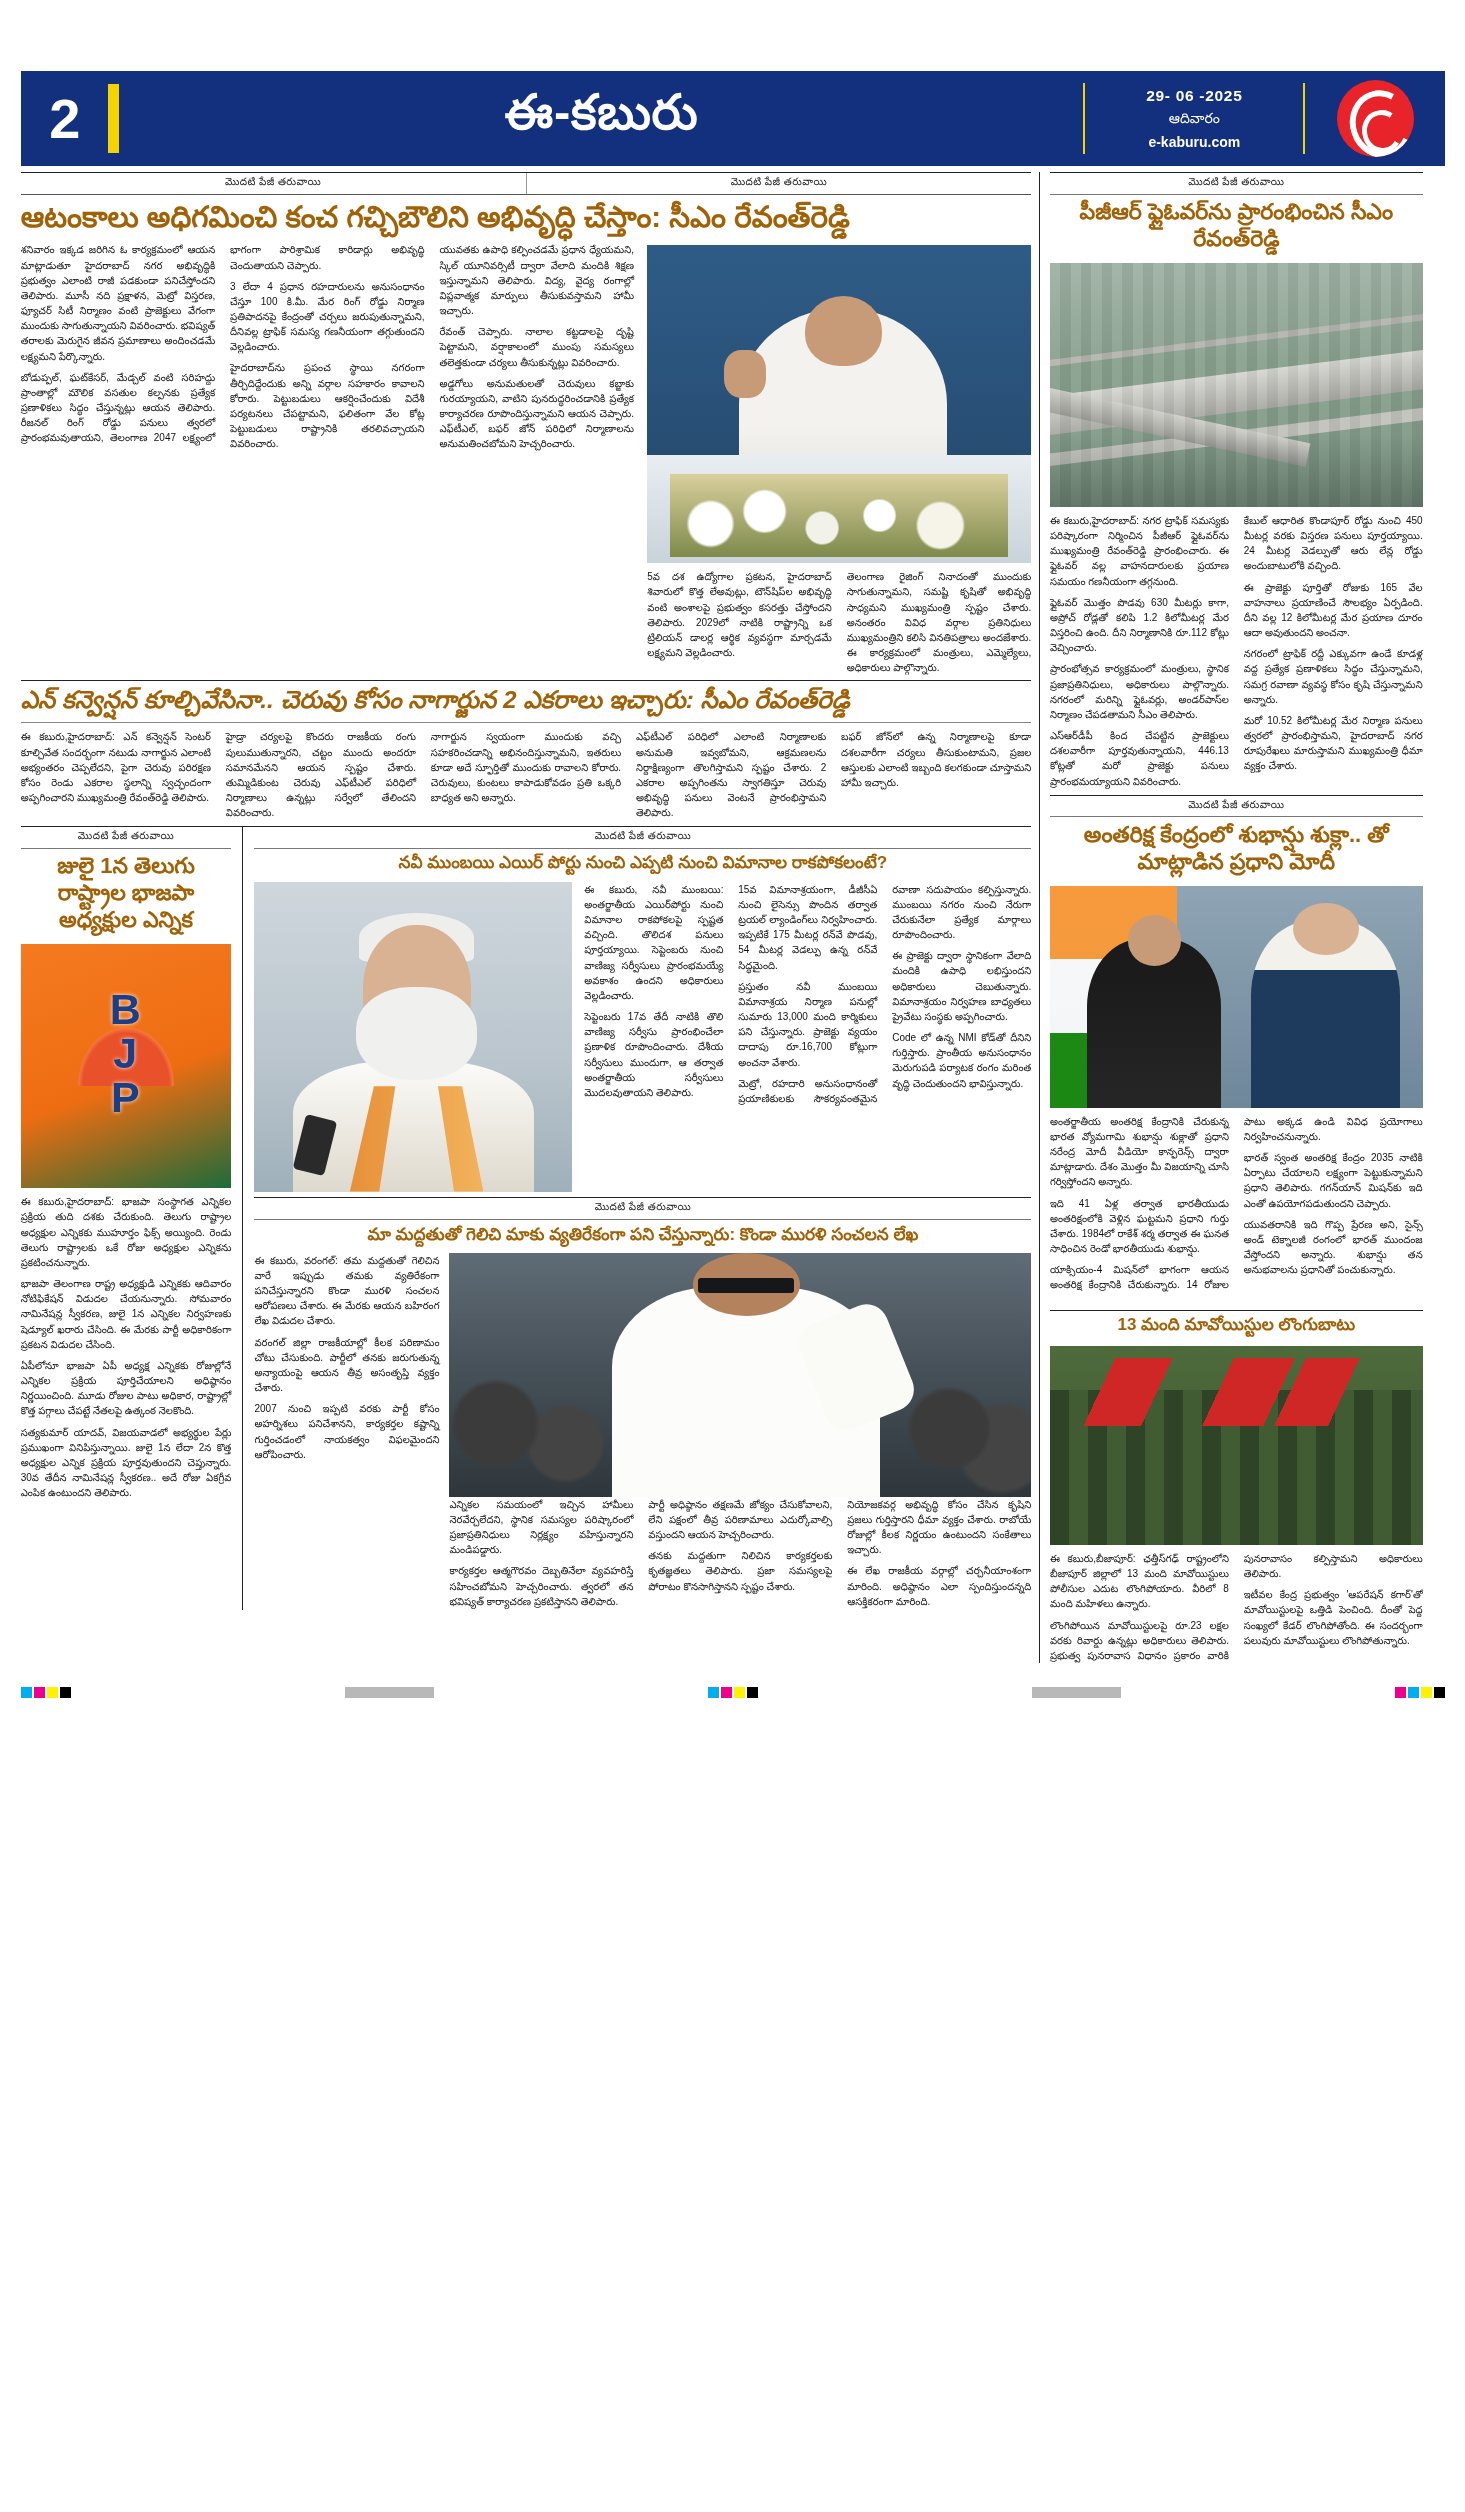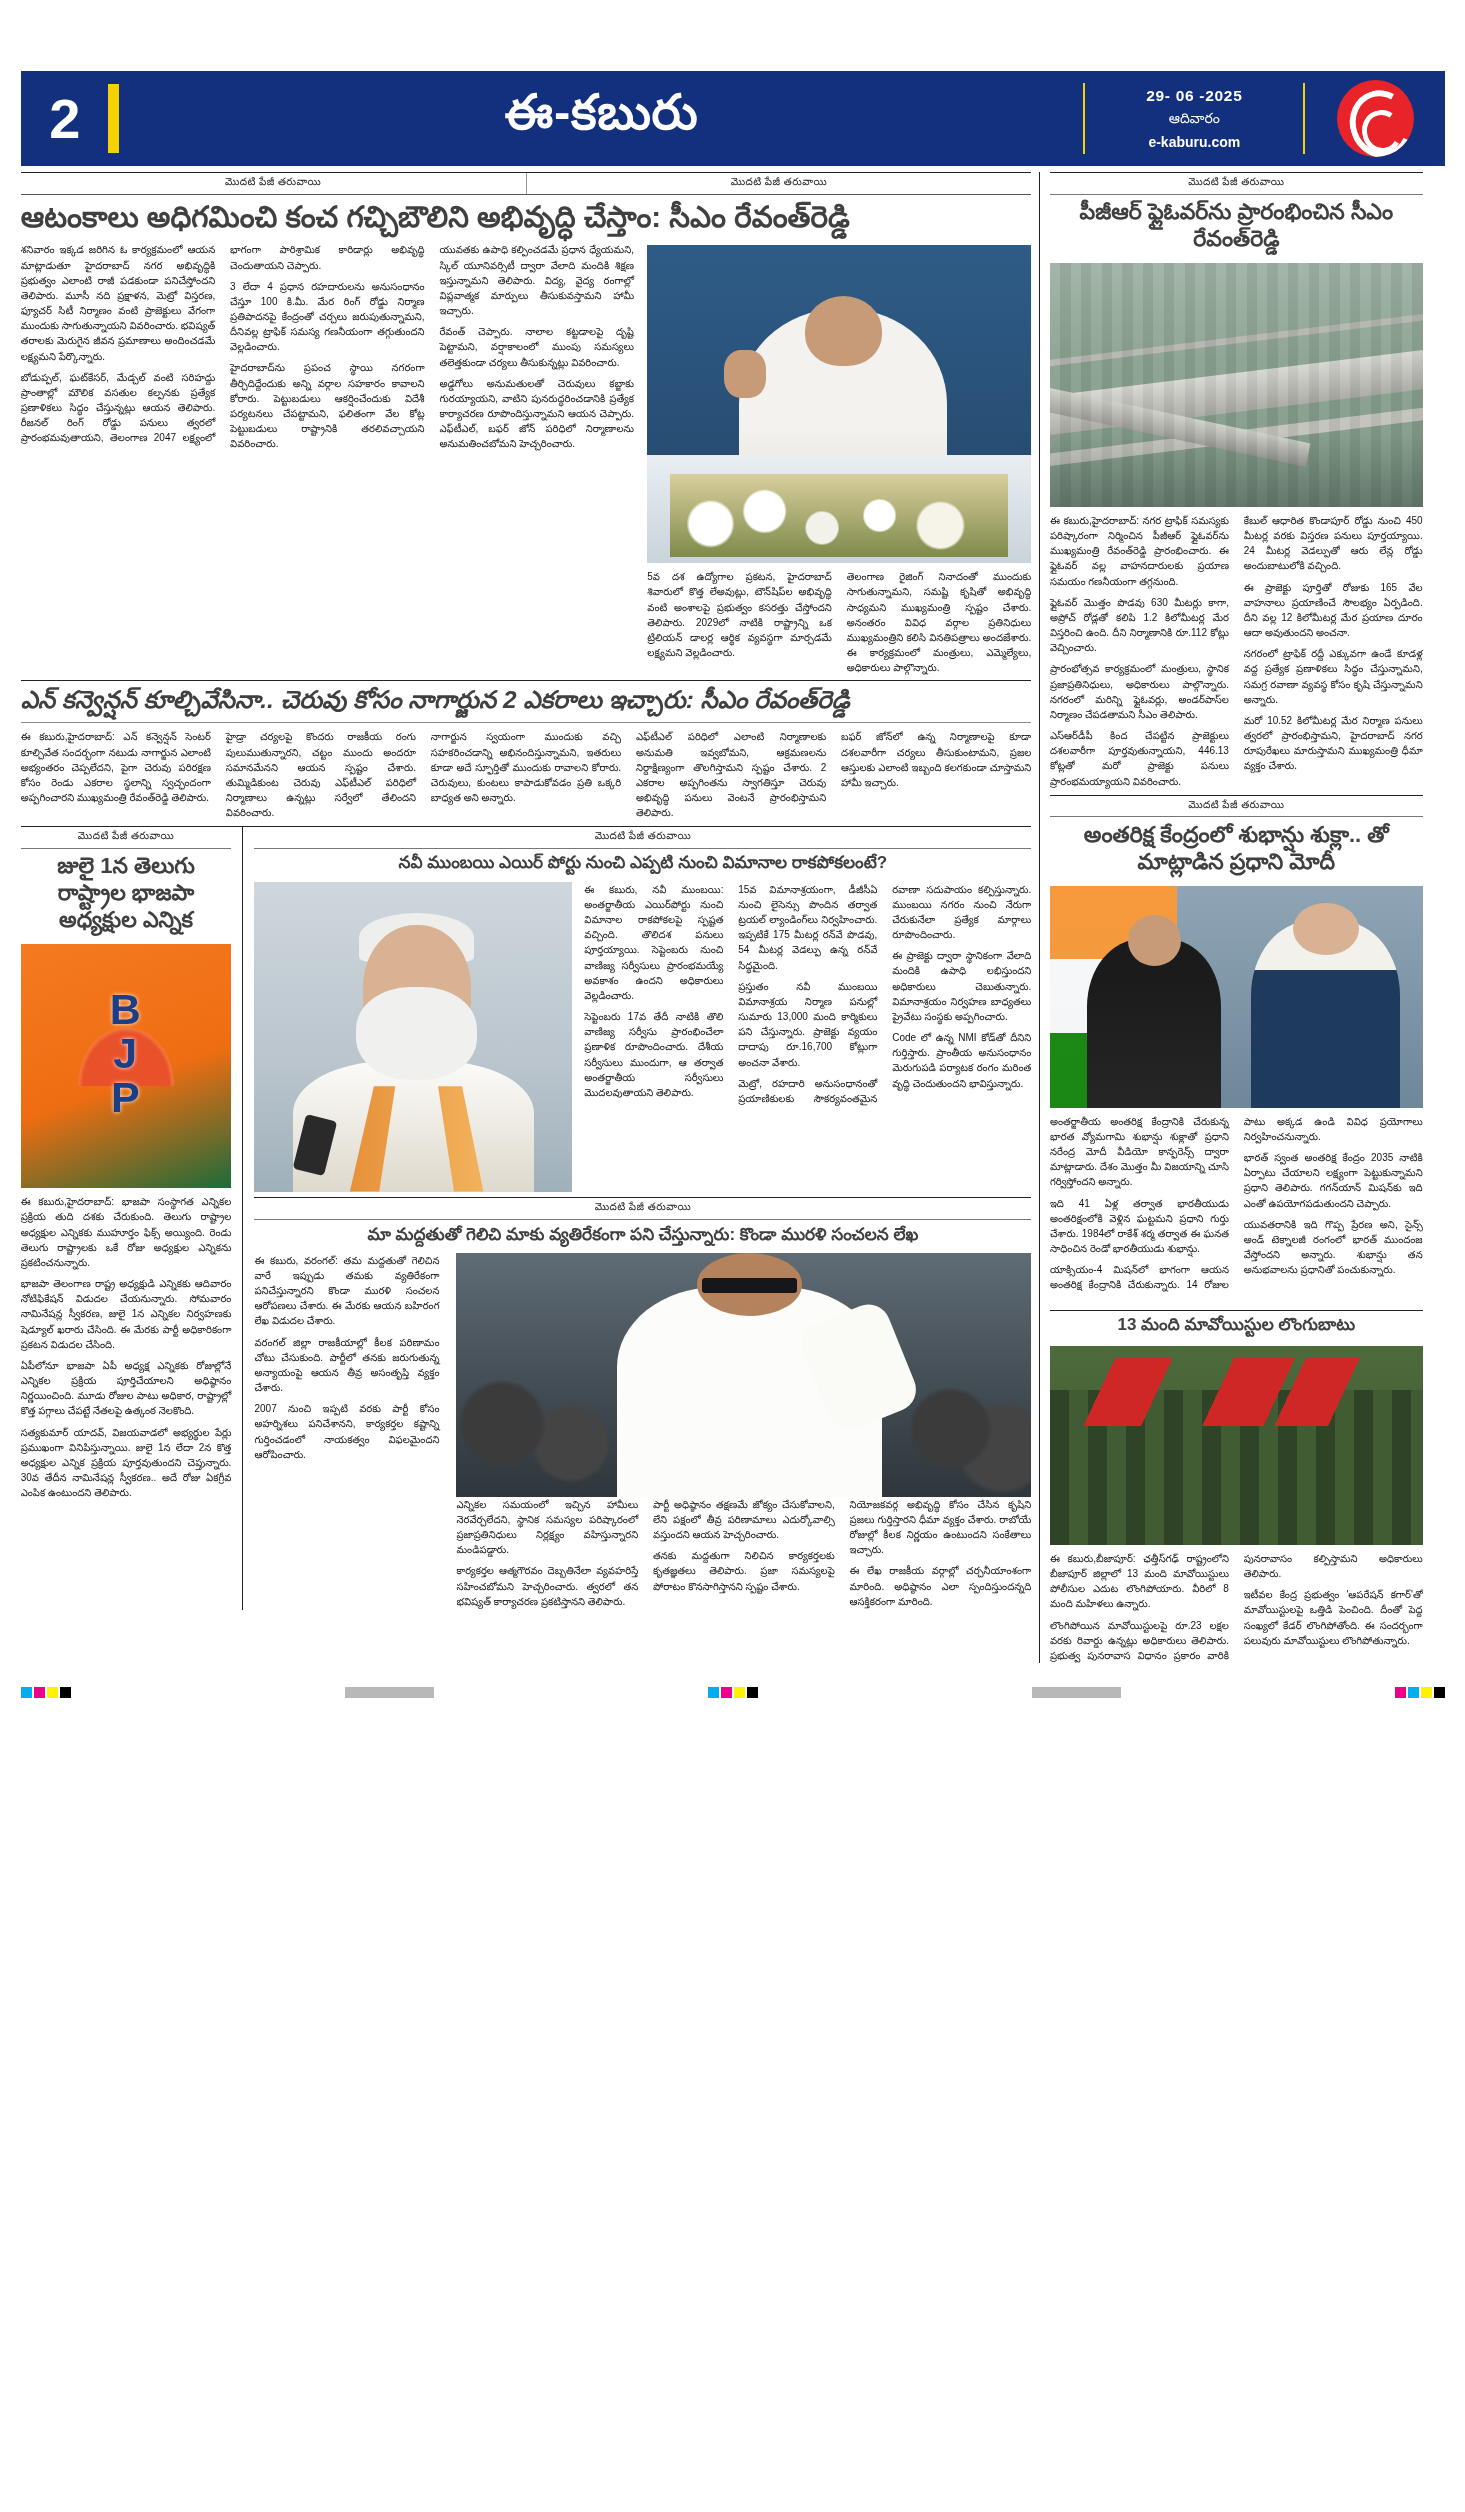--- a/index.html
+++ b/index.html
@@ -117,21 +117,21 @@
 
   .kicker {
     font-size: 10.3px;
     color: #222;
     text-align: center;
     padding: 3px 0 3.7px;
     letter-spacing: 0.4px;
   }
 
   .headline {
-    color: #404040;
+    color: #a16207;
     font-weight: bold;
     line-height: 1.22;
     padding: 4.4px 0 7.4px;
   }
   .h-xl { font-size: 29.5px; }
   .h-lg { font-size: 17px; }
   .h-md { font-size: 24.4px; font-style: italic; }
   .h-sm { font-size: 22px; }
   .center { text-align: center; }
 
@@ -435,21 +435,21 @@
                 <p>మెట్రో, రహదారి అనుసంధానంతో ప్రయాణికులకు సౌకర్యవంతమైన రవాణా సదుపాయం కల్పిస్తున్నారు. ముంబయి నగరం నుంచి నేరుగా చేరుకునేలా ప్రత్యేక మార్గాలు రూపొందించారు.</p>
                 <p>ఈ ప్రాజెక్టు ద్వారా స్థానికంగా వేలాది మందికి ఉపాధి లభిస్తుందని అధికారులు చెబుతున్నారు. విమానాశ్రయం నిర్వహణ బాధ్యతలు ప్రైవేటు సంస్థకు అప్పగించారు.</p>
                 <p>Code లో ఉన్న NMI కోడ్‌తో దీనిని గుర్తిస్తారు. ప్రాంతీయ అనుసంధానం మెరుగుపడి పర్యాటక రంగం మరింత వృద్ధి చెందుతుందని భావిస్తున్నారు.</p>
               </div>
             </div>
           </div>
 
           <div style="border-top:1.5px solid #222; margin-top:5.9px;">
             <div class="kicker" style="border-bottom:0.7px solid #777;">మొదటి పేజీ తరువాయి</div>
             <div class="headline h-lg center">మా మద్దతుతో గెలిచి మాకు వ్యతిరేకంగా పని చేస్తున్నారు: కొండా మురళి సంచలన లేఖ</div>
-            <div style="display:flex; gap:17px;">
+            <div style="display:flex; gap:10px;">
               <div style="width:185px;" class="body-cols c1">
                 <p>ఈ కబురు, వరంగల్‌: తమ మద్దతుతో గెలిచిన వారే ఇప్పుడు తమకు వ్యతిరేకంగా పనిచేస్తున్నారని కొండా మురళి సంచలన ఆరోపణలు చేశారు. ఈ మేరకు ఆయన బహిరంగ లేఖ విడుదల చేశారు.</p>
                 <p>వరంగల్‌ జిల్లా రాజకీయాల్లో కీలక పరిణామం చోటు చేసుకుంది. పార్టీలో తనకు జరుగుతున్న అన్యాయంపై ఆయన తీవ్ర అసంతృప్తి వ్యక్తం చేశారు.</p>
                 <p>2007 నుంచి ఇప్పటి వరకు పార్టీ కోసం అహర్నిశలు పనిచేశానని, కార్యకర్తల కష్టాన్ని గుర్తించడంలో నాయకత్వం విఫలమైందని ఆరోపించారు.</p>
               </div>
               <div style="flex:1;">
                 <div class="photo ph-murali" style="height:244px;">
                   <div class="crowd"></div>
                   <div class="man">
                     <div class="hd"></div>

